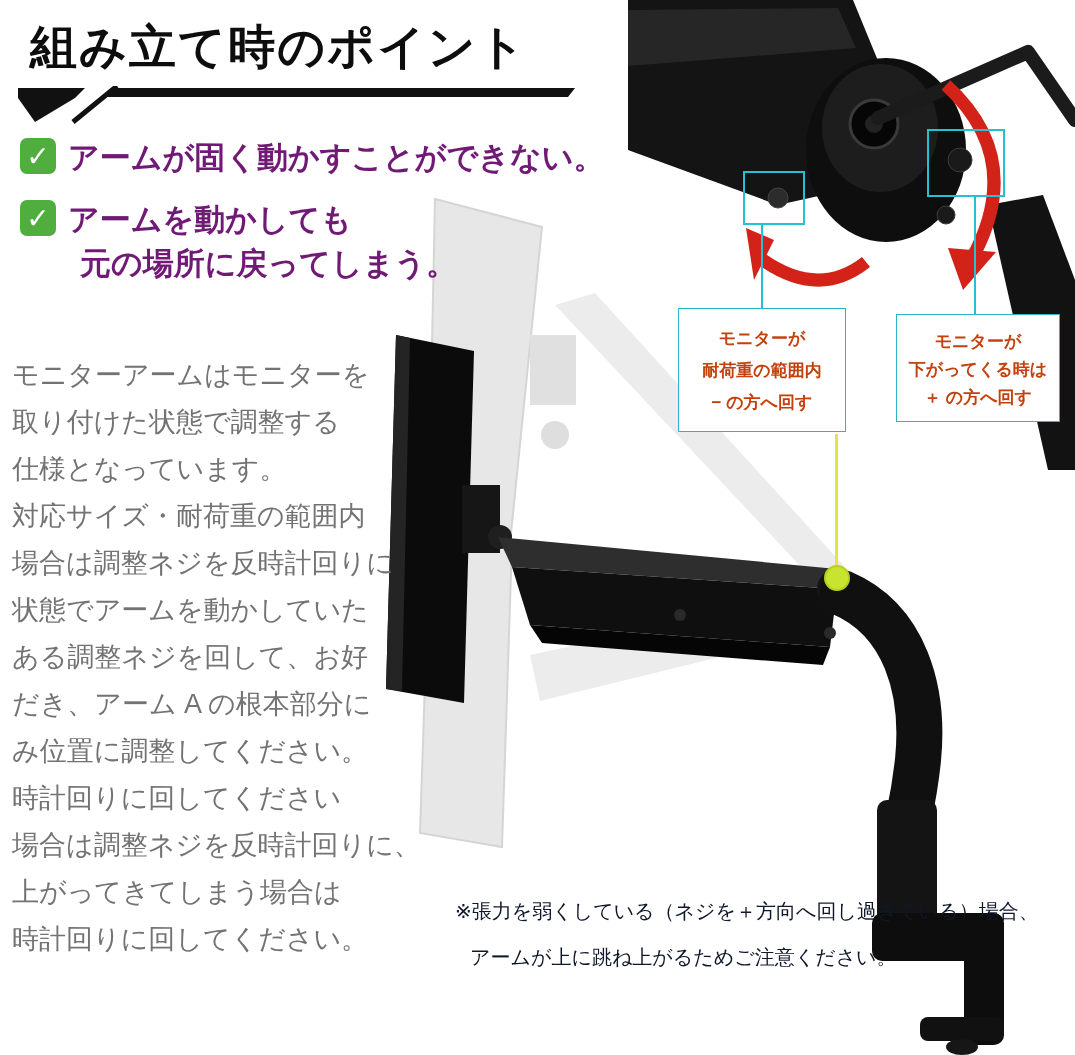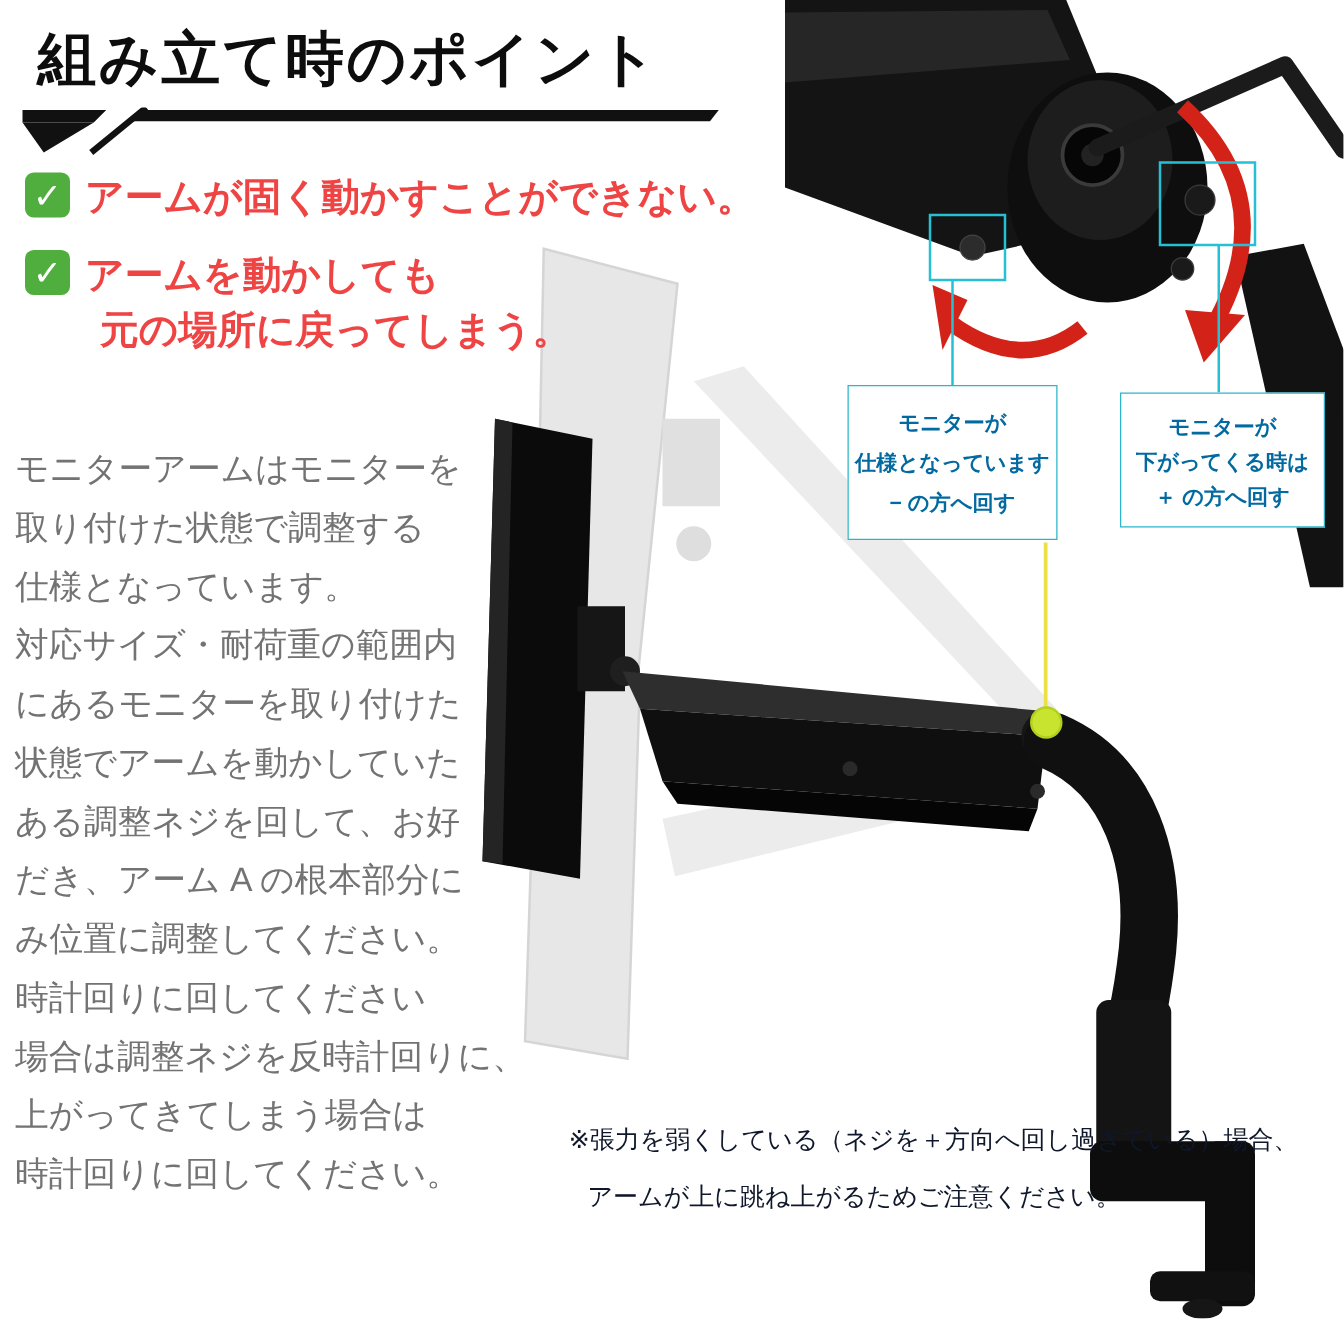--- a/index.html
+++ b/index.html
@@ -8,31 +8,31 @@
   .canvas { position:relative; width:1075px; height:1055px; background:#fff; overflow:hidden; }
 
   .title { position:absolute; left:30px; top:16px; font-size:47px; font-weight:900;
            letter-spacing:2px; color:#0d0d0d; white-space:nowrap; z-index:6; }
   .title-underline { position:absolute; left:15px; top:86px; z-index:6; }
 
   .check-item { position:absolute; display:flex; align-items:flex-start; gap:12px; z-index:6; }
   .chk { width:36px; height:36px; min-width:36px; background:#4fae3d; border-radius:7px;
          color:#fff; font-weight:bold; font-size:28px; display:flex; align-items:center;
          justify-content:center; margin-top:2px; }
-  .chk-text { font-size:31px; font-weight:600; color:#ef4444; line-height:44px; white-space:nowrap; }
+  .chk-text { font-size:31px; font-weight:600; color:#701a75; line-height:44px; white-space:nowrap; }
 
   .body-text { position:absolute; left:12px; top:352px; font-size:27px; line-height:47px;
                font-weight:500; color:#737373; z-index:6; }
   .body-text div { white-space:nowrap; }
 
   .photo { position:absolute; left:628px; top:0; width:447px; height:470px; z-index:2; }
   .main-illustration { position:absolute; left:380px; top:185px; width:645px; height:870px; z-index:1; }
 
   .callout { position:absolute; background:#fff; border:1px solid #2ab6c8; text-align:center;
-             font-weight:bold; color:#0369a1; z-index:5; }
+             font-weight:bold; color:#c2410c; z-index:5; }
   .callout div { white-space:nowrap; }
   .callout-left  { left:678px; top:308px; width:168px; height:124px; font-size:17px;
                    line-height:32px; padding-top:14px; }
   .callout-right { left:896px; top:314px; width:164px; height:108px; font-size:17px;
                    line-height:28px; padding-top:13px; }
 
   .yellow-line { position:absolute; left:835px; top:434px; width:3px; height:138px;
                  background:#e9e146; z-index:3; }
   .yellow-dot { position:absolute; left:824px; top:565px; width:26px; height:26px;
                 border-radius:50%; background:#c9e42f; border:2px solid #b4cf1e; z-index:4; }
@@ -66,21 +66,21 @@
       <div class="chk-text">アームを動かしても</div>
       <div class="chk-text" style="padding-left:12px;">元の場所に戻ってしまう。</div>
     </div>
   </div>
 
   <div class="body-text">
     <div>モニターアームはモニターを</div>
     <div>取り付けた状態で調整する</div>
     <div>仕様となっています。</div>
     <div>対応サイズ・耐荷重の範囲内</div>
-    <div>にあるモニターを取り付けた</div>
+    <div>場合は調整ネジを反時計回りに</div>
     <div>状態でアームを動かしていた</div>
     <div>ある調整ネジを回して、お好</div>
     <div>だき、アーム A の根本部分に</div>
     <div>み位置に調整してください。</div>
     <div>時計回りに回してください</div>
     <div>場合は調整ネジを反時計回りに、</div>
     <div>上がってきてしまう場合は</div>
     <div>時計回りに回してください。</div>
   </div>
 
@@ -155,21 +155,21 @@
       <line x1="134" y1="224" x2="134" y2="308" stroke="#25c0d4" stroke-width="2"></line>
       <line x1="347" y1="196" x2="347" y2="314" stroke="#25c0d4" stroke-width="2"></line>
     </g>
   </svg>
 
   <div class="yellow-line"></div>
   <div class="yellow-dot"></div>
 
   <div class="callout callout-left">
     <div>モニターが</div>
-    <div>仕様となっています</div>
+    <div>耐荷重の範囲内</div>
     <div>− の方へ回す</div>
   </div>
   <div class="callout callout-right">
     <div>モニターが</div>
     <div>下がってくる時は</div>
     <div>＋ の方へ回す</div>
   </div>
 
   <div class="note note-line1">※張力を弱くしている（ネジを＋方向へ回し過ぎている）場合、</div>
   <div class="note note-line2">アームが上に跳ね上がるためご注意ください。</div>

